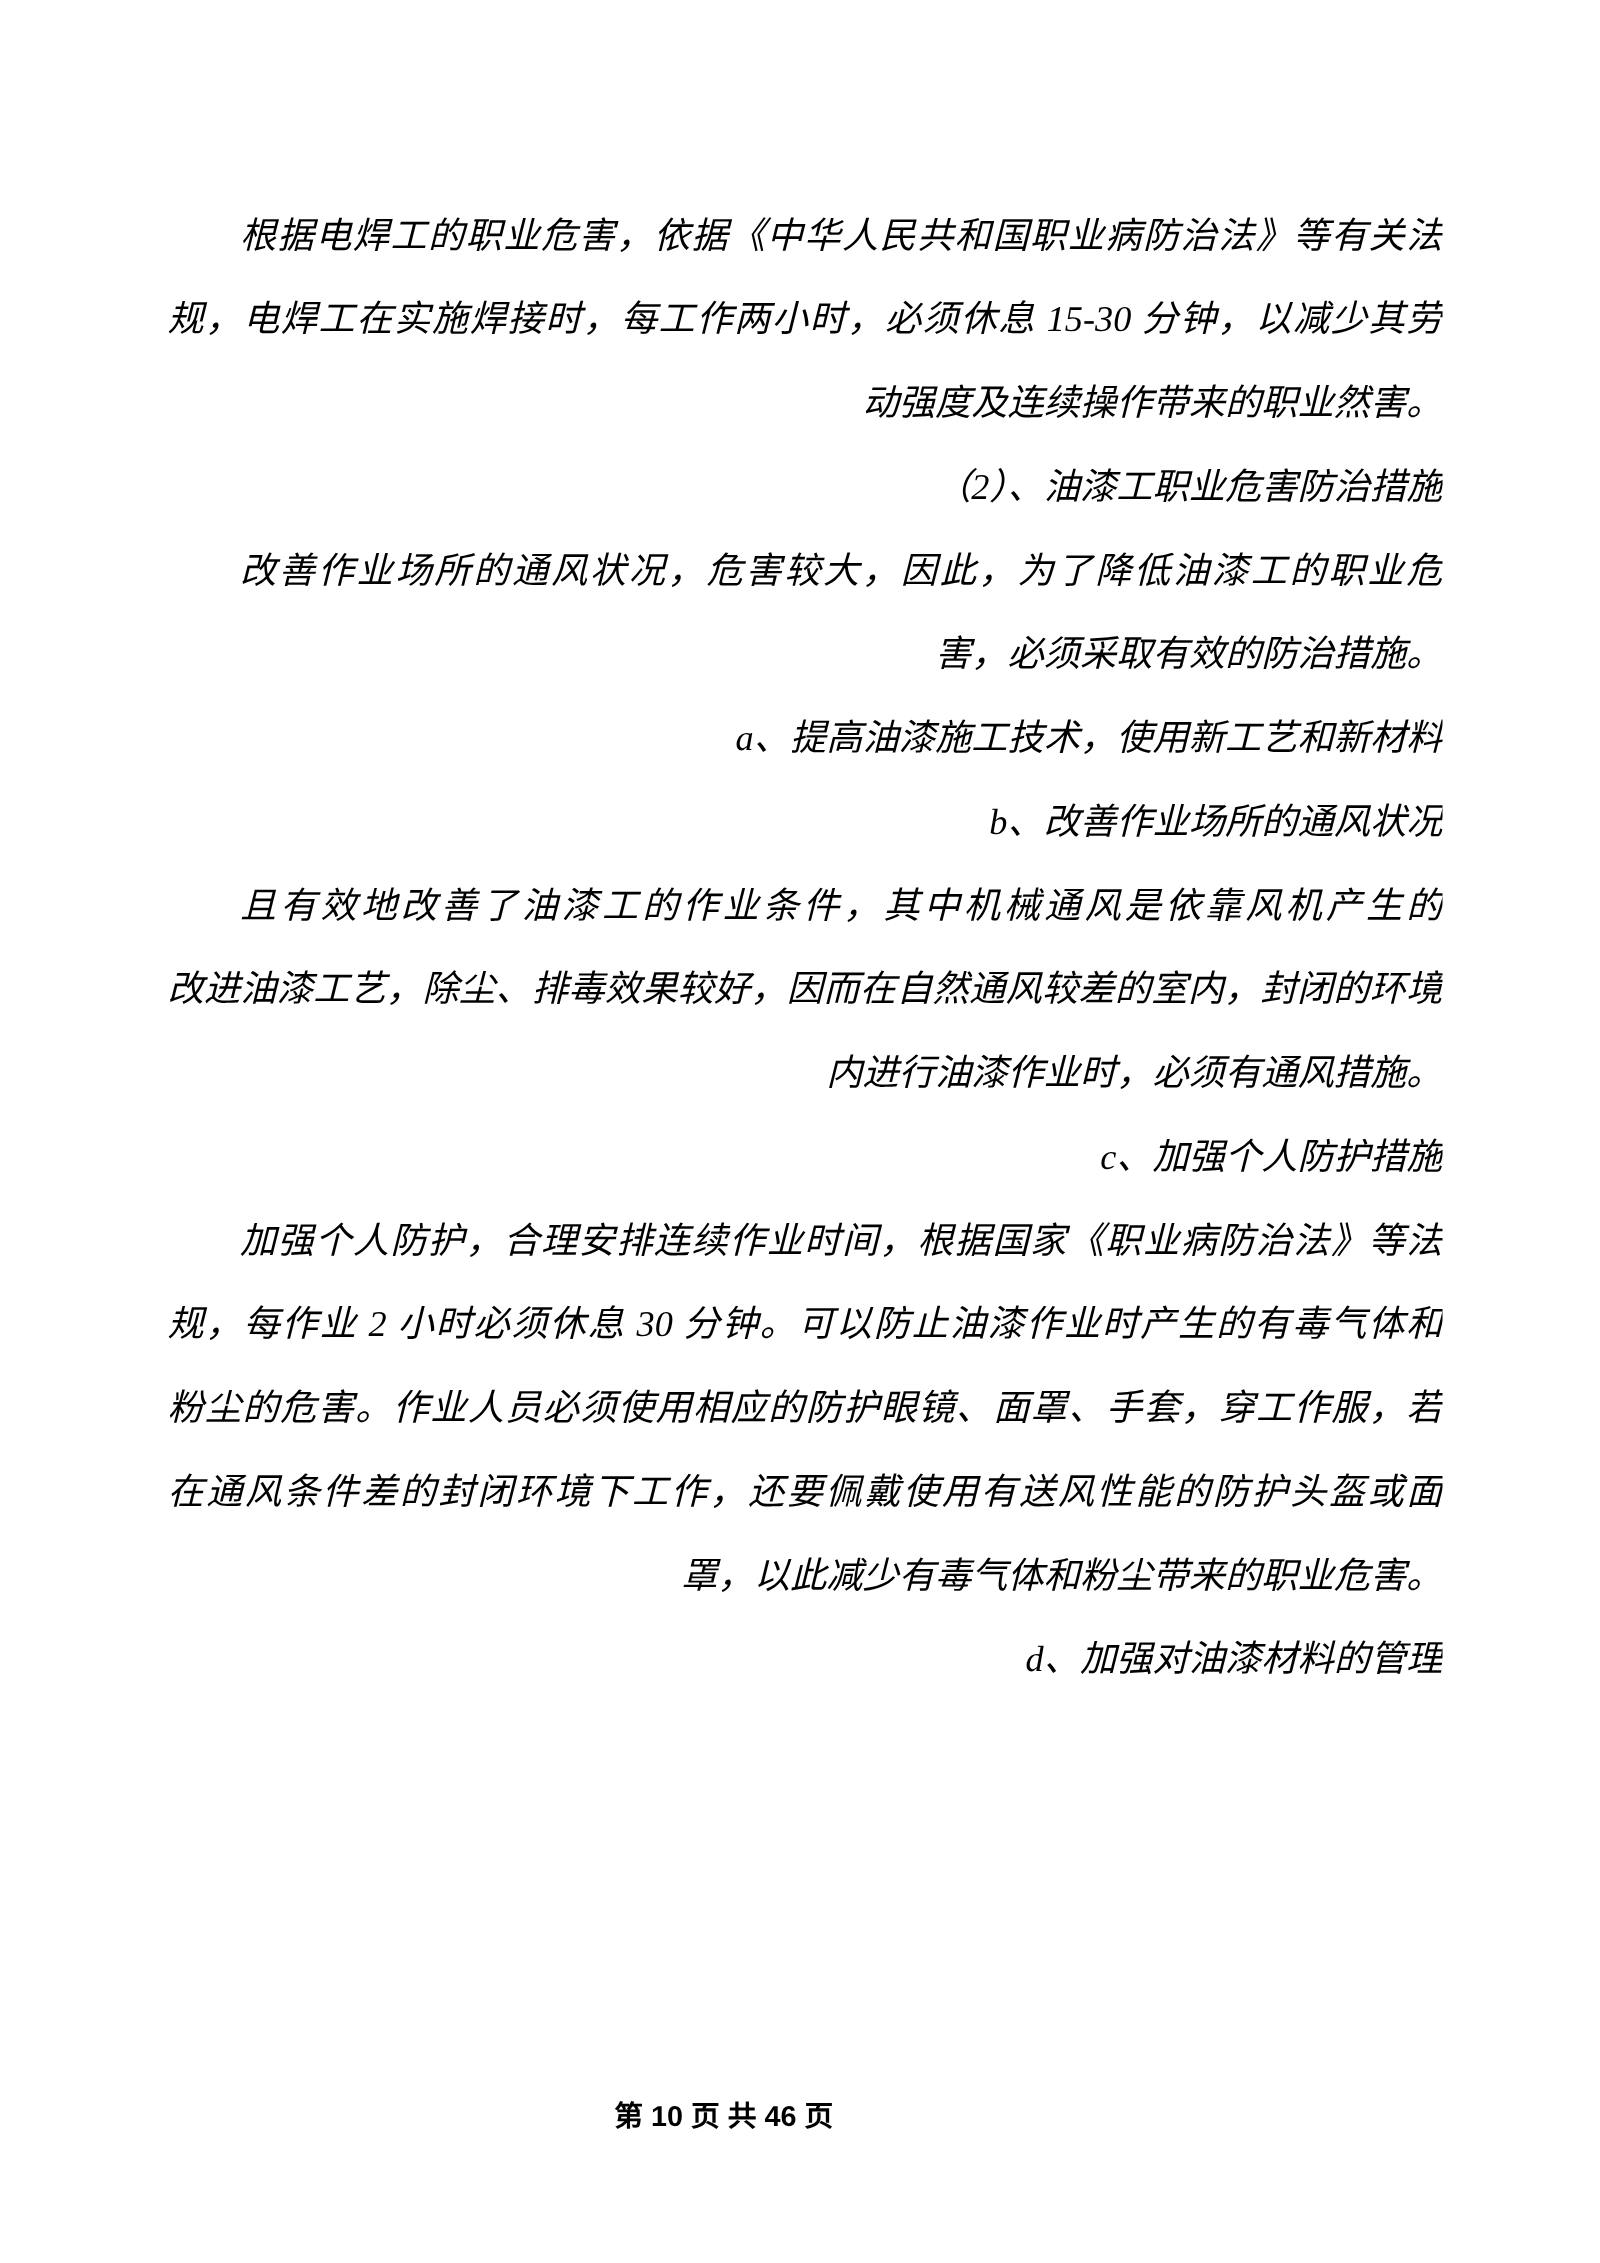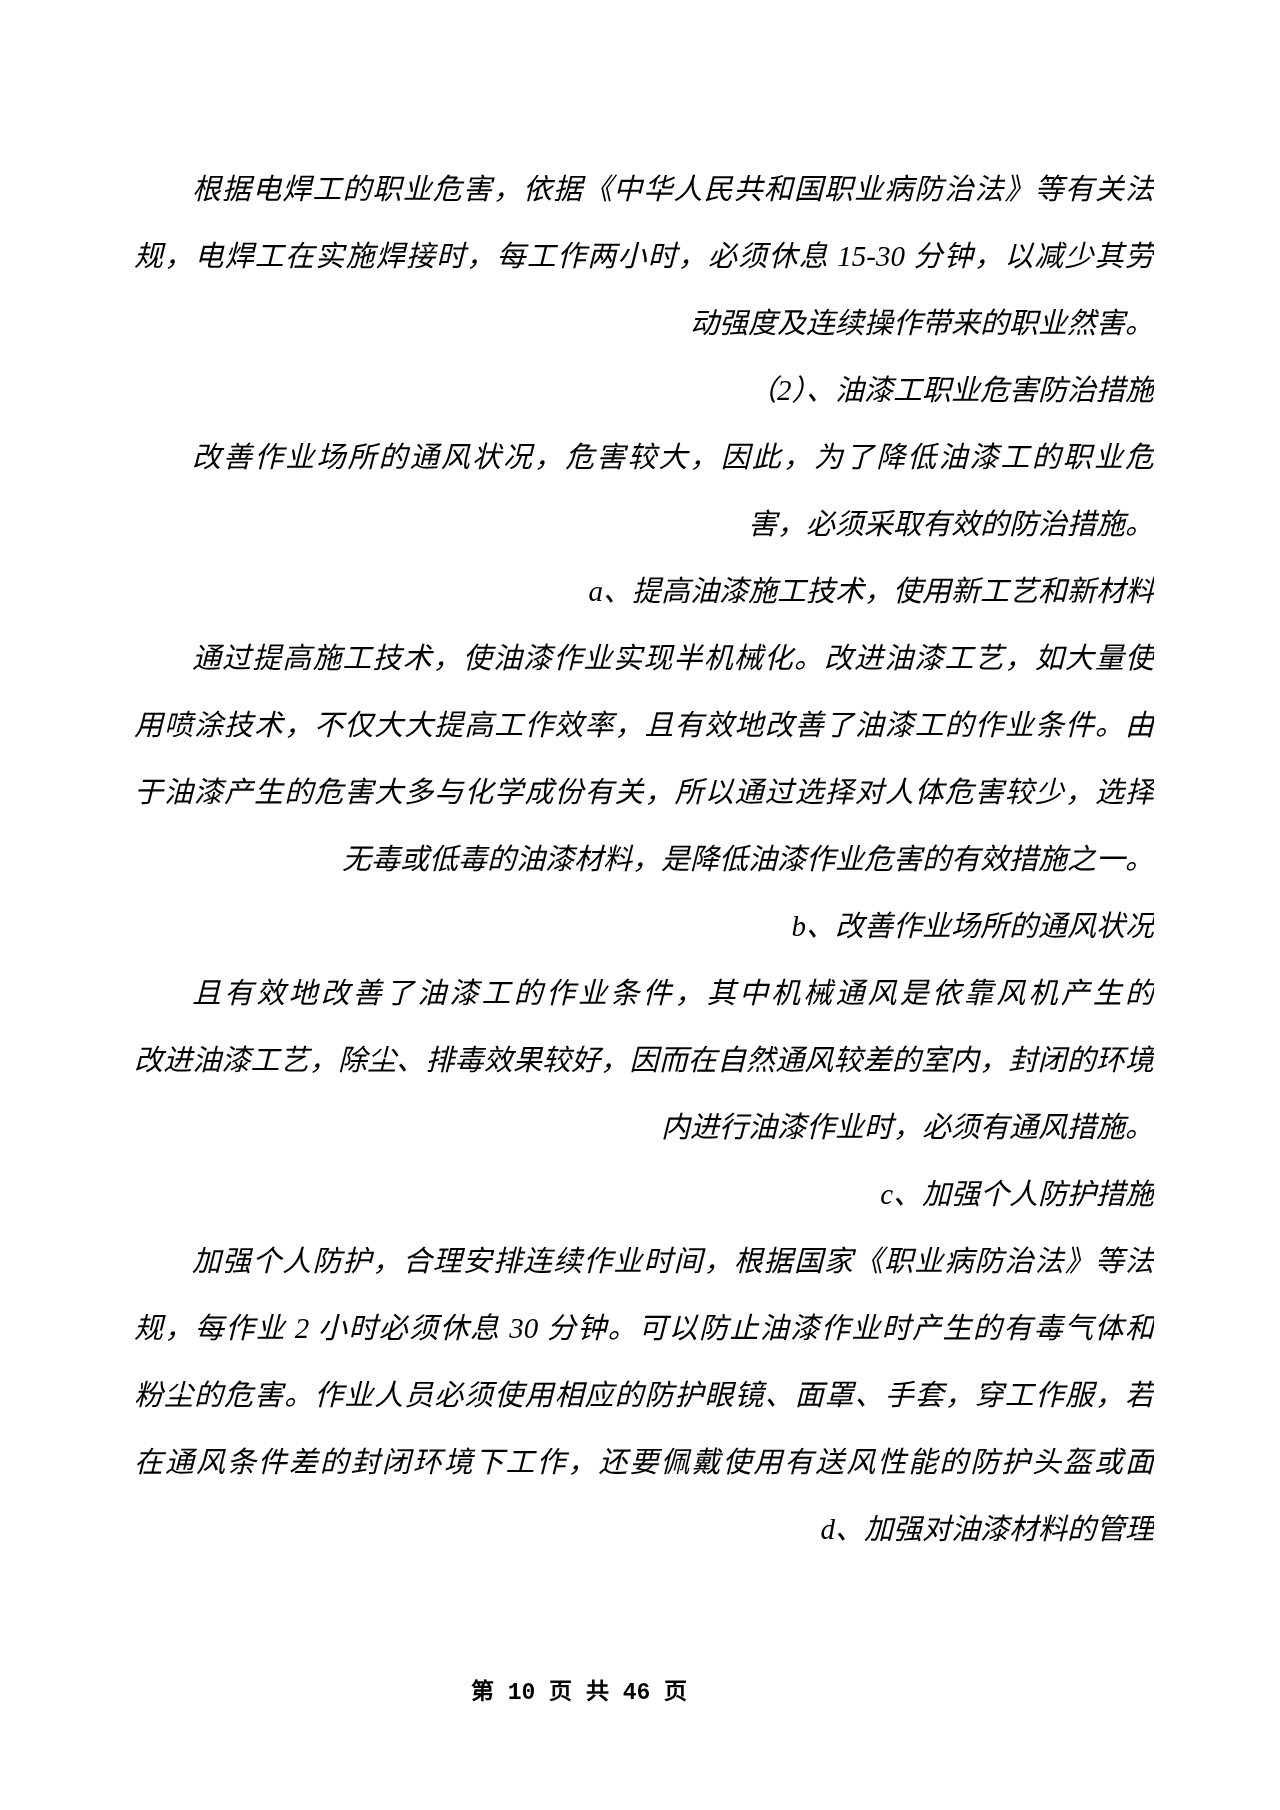--- a/index.html
+++ b/index.html
@@ -41,21 +41,21 @@
   }
   
   .line.indent { text-indent: 58px; }
   .page-footer {
     position: absolute;
     left: 579px;
     top: 1672px;
     transform: translateX(-50%);
     height: 42px;
     line-height: 42px;
-    font-family: Liberation Mono, monospace;
+    font-family: Liberation Sans, sans-serif;
     font-weight: bold;
     font-size: 23px;
     white-space: nowrap;
     color: #000000;
   }
 </style>
 </head>
 <body>
 
 <div class="page">
@@ -74,46 +74,41 @@
 
     <section class="para">
       <p class="line cont indent">改善作业场所的通风状况，危害较大，因此，为了降低油漆工的职业危</p>
       <p class="line last">害，必须采取有效的防治措施。</p>
     </section>
 
     <section class="para">
       <p class="line last indent">a、提高油漆施工技术，使用新工艺和新材料</p>
     </section>
 
-    <section class="para">
-      <p class="line cont indent">通过提高施工技术，使油漆作业实现半机械化。改进油漆工艺，如大量使</p>
-      <p class="line cont">用喷涂技术，不仅大大提高工作效率，且有效地改善了油漆工的作业条件。由</p>
-      <p class="line cont">于油漆产生的危害大多与化学成份有关，所以通过选择对人体危害较少，选择</p>
-      <p class="line last">无毒或低毒的油漆材料，是降低油漆作业危害的有效措施之一。</p>
-    </section>
 
     <section class="para">
       <p class="line last indent">b、改善作业场所的通风状况</p>
     </section>
 
     <section class="para">
       <p class="line cont indent">且有效地改善了油漆工的作业条件，其中机械通风是依靠风机产生的</p>
       <p class="line cont">改进油漆工艺，除尘、排毒效果较好，因而在自然通风较差的室内，封闭的环境</p>
       <p class="line last">内进行油漆作业时，必须有通风措施。</p>
     </section>
 
     <section class="para">
       <p class="line last indent">c、加强个人防护措施</p>
     </section>
 
     <section class="para">
       <p class="line cont indent">加强个人防护，合理安排连续作业时间，根据国家《职业病防治法》等法</p>
       <p class="line cont">规，每作业 2 小时必须休息 30 分钟。可以防止油漆作业时产生的有毒气体和</p>
       <p class="line cont">粉尘的危害。作业人员必须使用相应的防护眼镜、面罩、手套，穿工作服，若</p>
       <p class="line cont">在通风条件差的封闭环境下工作，还要佩戴使用有送风性能的防护头盔或面</p>
+      <p class="line last">罩，以此减少有毒气体和粉尘带来的职业危害。</p>
     </section>
 
     <section class="para">
       <p class="line last indent">d、加强对油漆材料的管理</p>
     </section>
 
   </main>
 
   <footer class="page-footer">
     <span>第 10 页 共 46 页</span>

